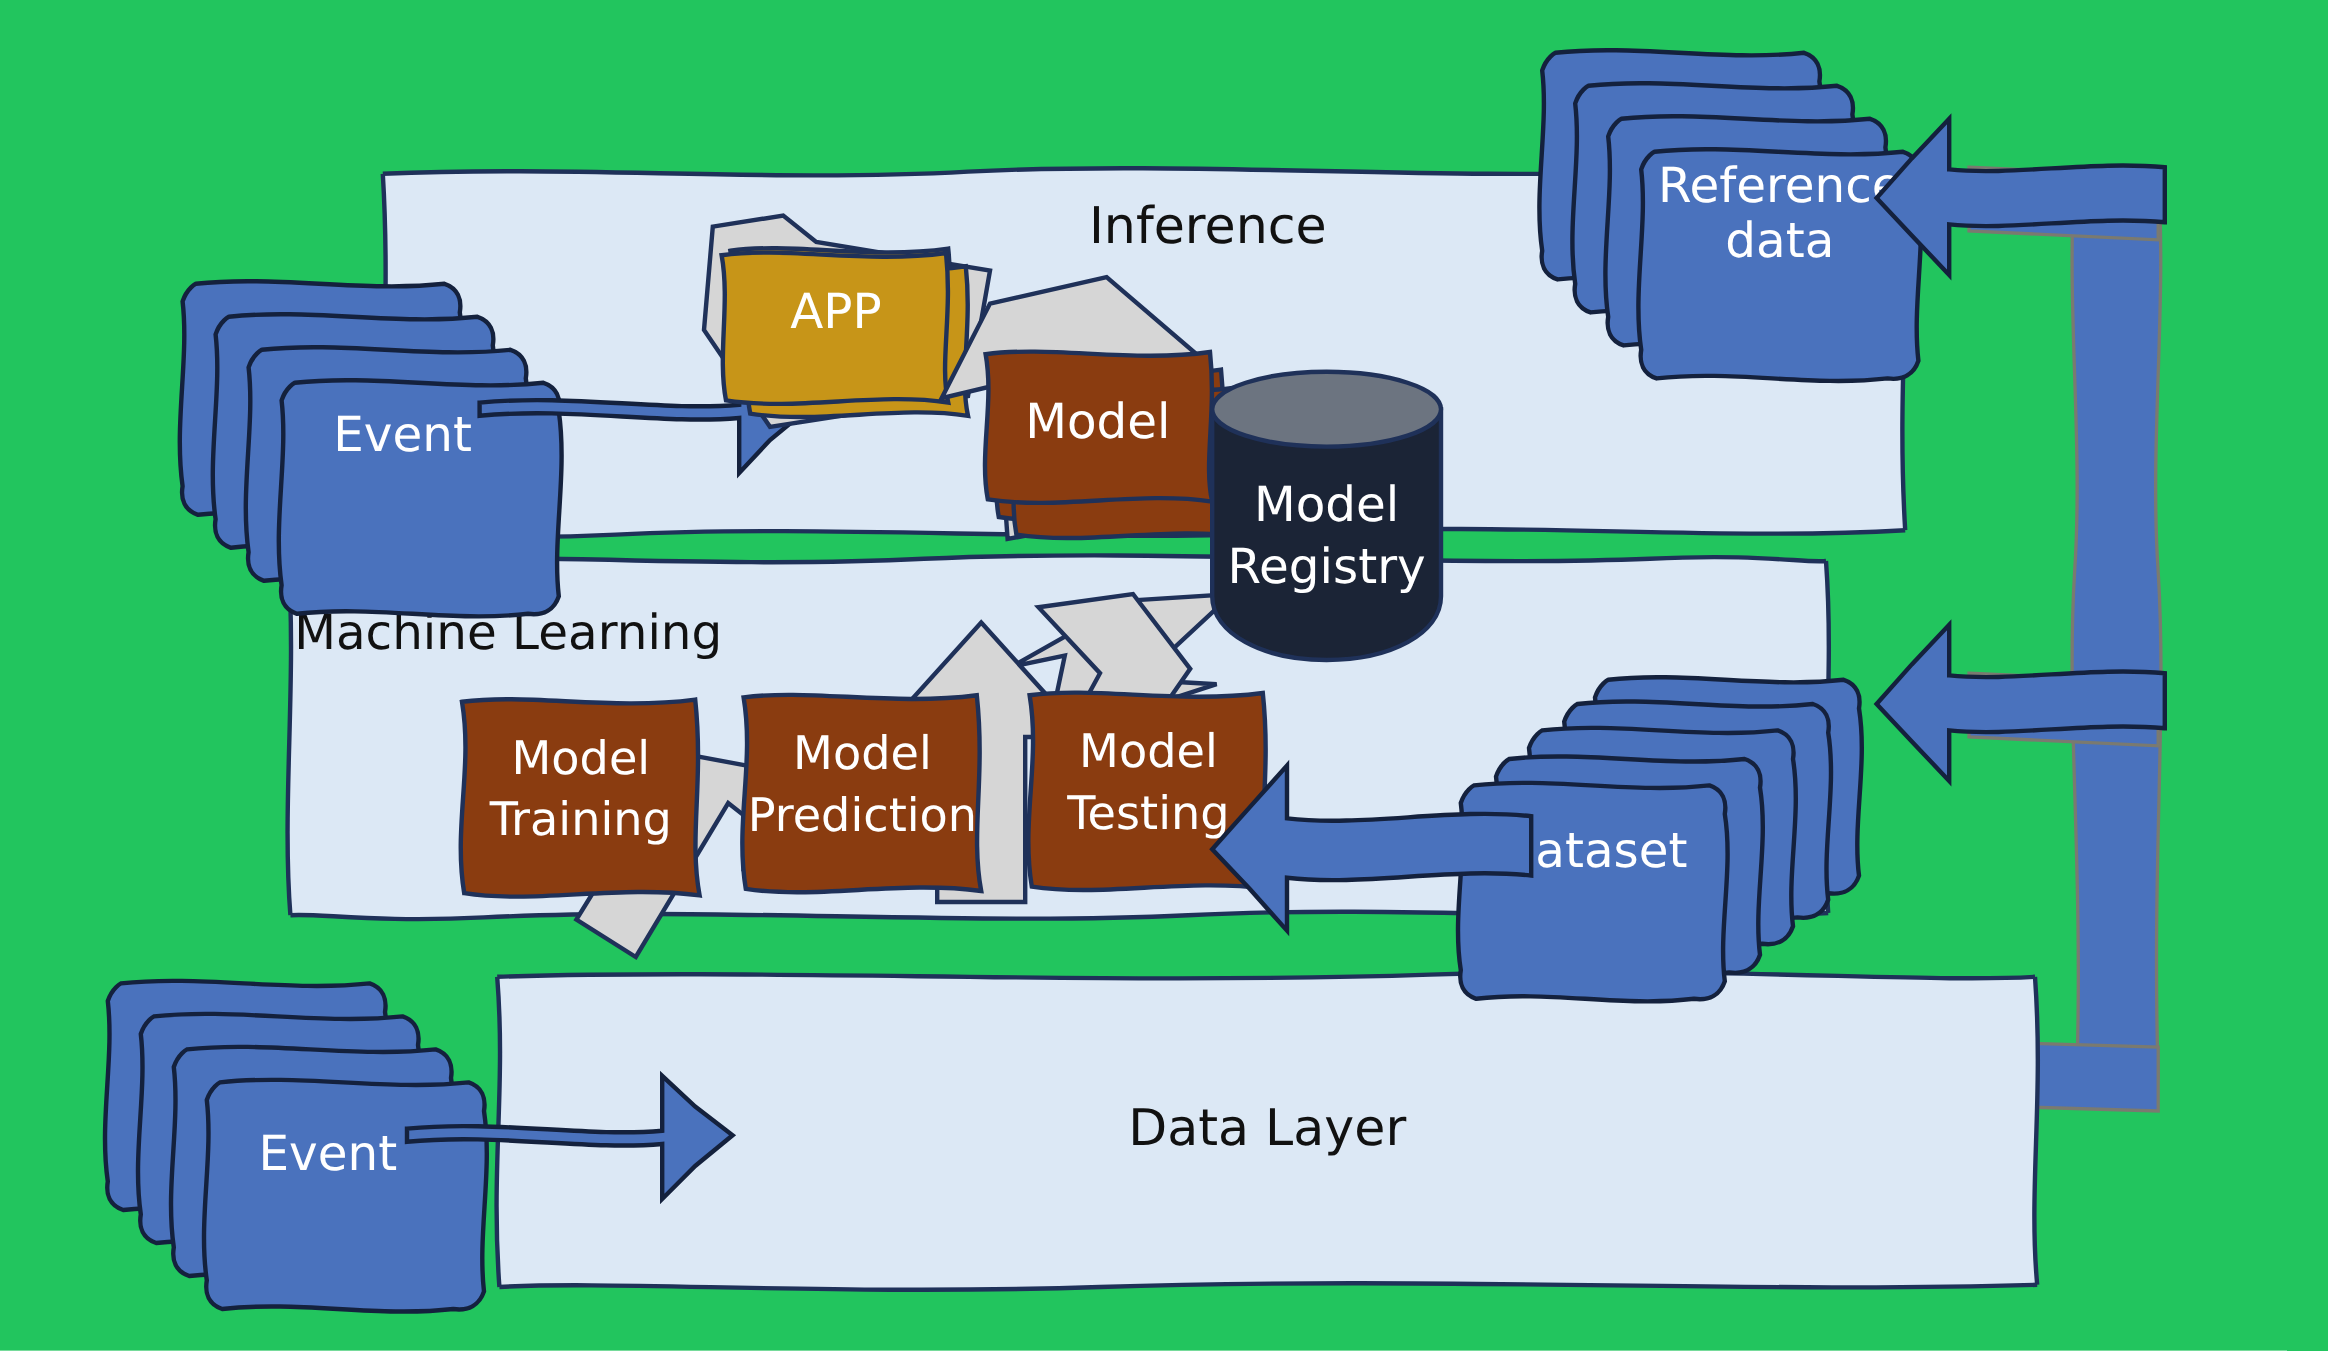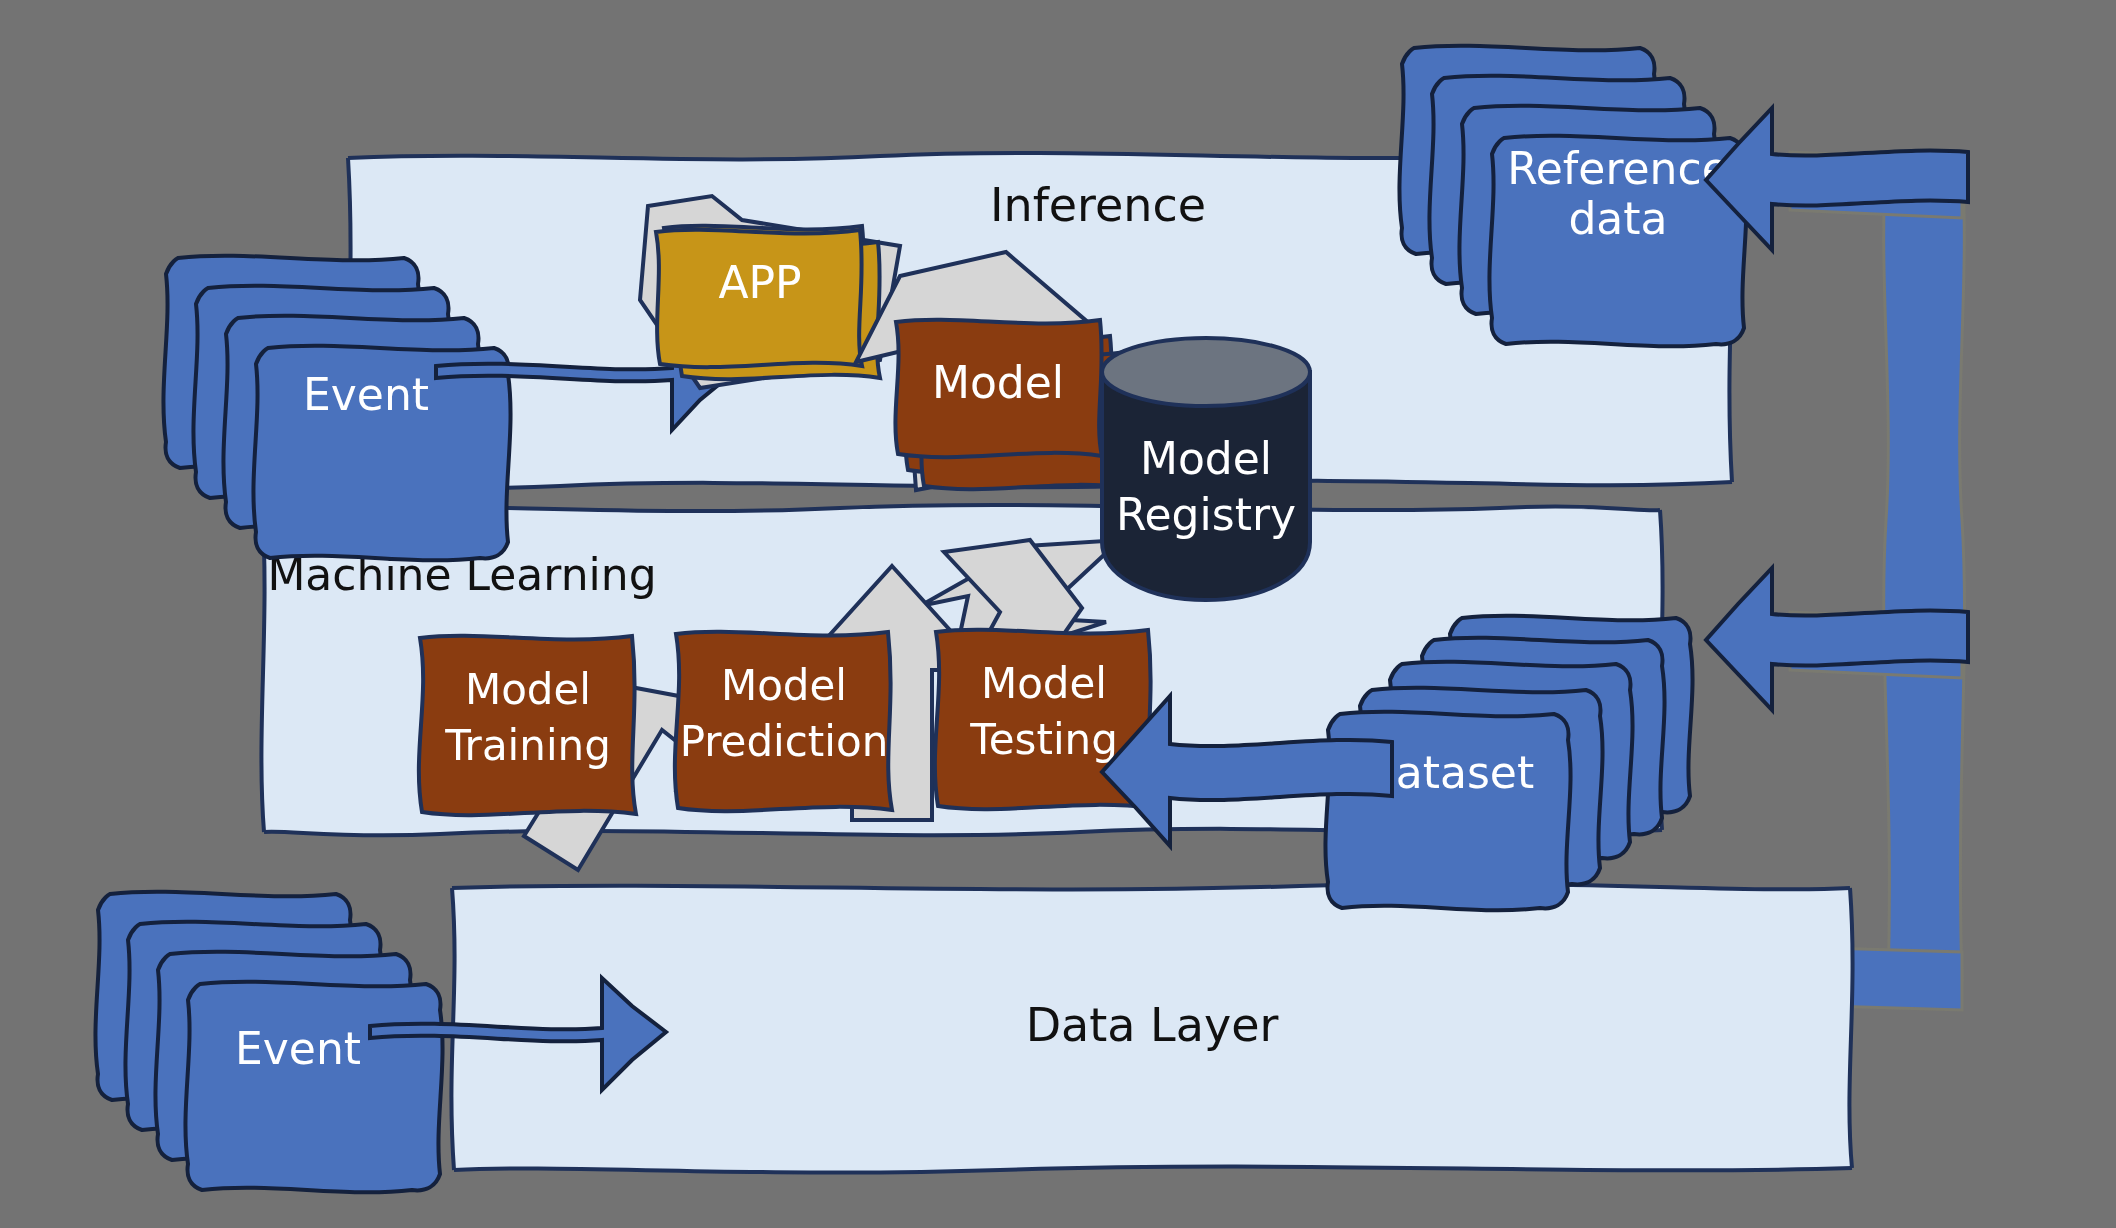--- a/index.html
+++ b/index.html
@@ -7,21 +7,21 @@
     padding: 0;
     background: #ffffff;
   }
   body {
     font-family: "DejaVu Sans", sans-serif;
   }
   #stage {
     position: relative;
     width: 2116px;
     height: 1228px;
-    background: #737373;
+    background: #22c55e;
     overflow: hidden;
     text-decoration: underline;
   }
   #stage svg.diagram {
     position: absolute;
     left: 0;
     top: 0;
     width: 2116px;
     height: 1228px;
   }

